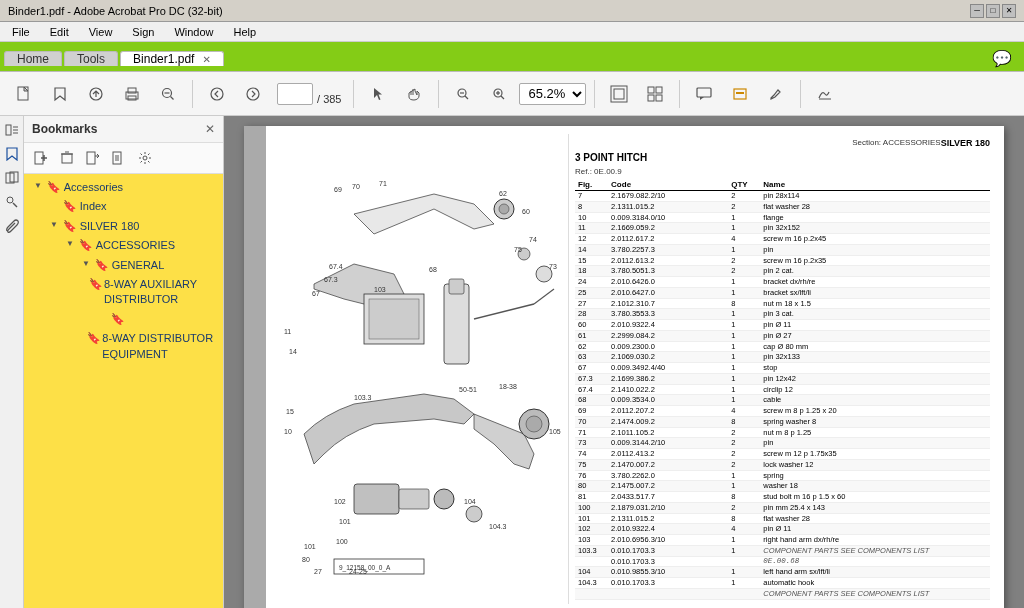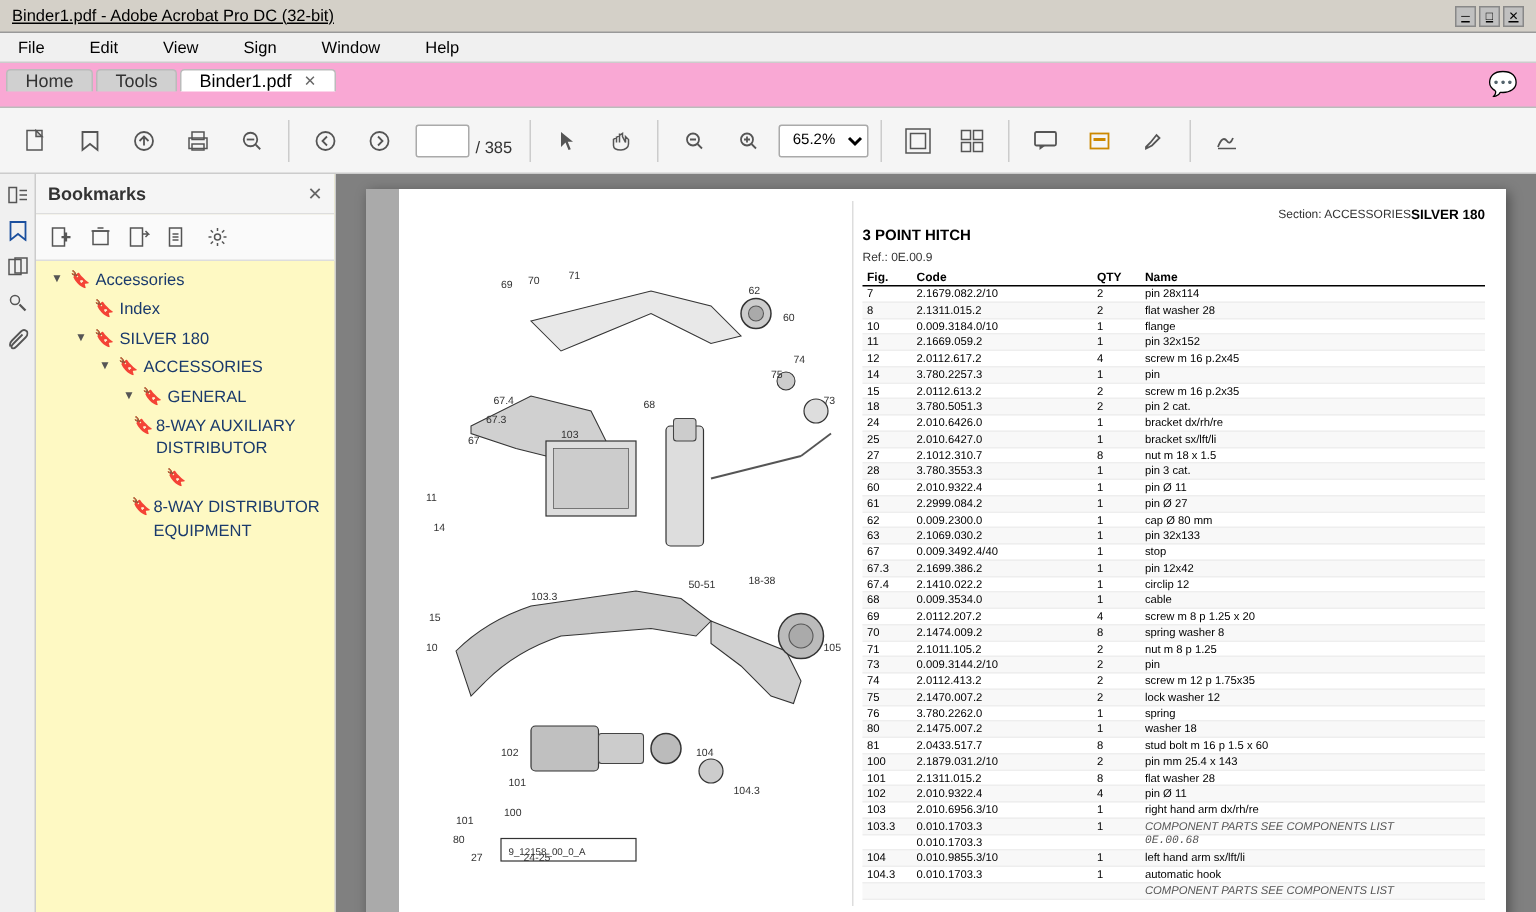--- a/index.html
+++ b/index.html
@@ -8,44 +8,43 @@
     
     .title-bar {
       background: #d4d0c8;
       height: 22px;
       display: flex;
       align-items: center;
       padding: 0 8px;
       font-size: 11px;
       border-bottom: 1px solid #999;
       justify-content: space-between;
-      text-decoration: underline;
     }
     .title-bar-text { font-size: 11px; color: #000; }
     .title-bar-controls { display: flex; gap: 2px; }
     .title-btn { width: 14px; height: 14px; background: #c0c0c0; border: 1px solid #888; font-size: 8px; display: flex; align-items: center; justify-content: center; cursor: pointer; }
 
     
     .menu-bar {
       background: #f0f0f0;
       height: 20px;
       display: flex;
       align-items: center;
       padding: 0 4px;
       border-bottom: 1px solid #ccc;
-      gap: 14px;
+      gap: 4px;
     }
     .menu-item { padding: 2px 8px; font-size: 11px; cursor: pointer; color: #000; }
 
     
     .tab-bar {
-      background: #f9a8d4;
+      background: #84cc16;
       height: 30px;
       display: flex;
-      align-items: flex-start;
+      align-items: center;
       border-bottom: 1px solid #bbb;
       padding: 0 4px;
       padding-top: 4px;
       gap: 0;
     }
     .tab {
       display: flex;
       align-items: center;
       padding: 0 12px;
       font-size: 12px;
@@ -98,21 +97,21 @@
       border: 1px solid #aaa;
       text-align: center;
       font-size: 11px;
       border-radius: 2px;
     }
     .page-total { font-size: 11px; color: #333; }
 
     .zoom-select {
       height: 22px;
       border: 1px solid #aaa;
-      font-size: 10px;
+      font-size: 13px;
       border-radius: 2px;
       padding: 0 4px;
       background: white;
       cursor: pointer;
       min-width: 60px;
     }
 
     
     .main-layout {
       display: flex;
@@ -134,21 +133,21 @@
       width: 20px; height: 20px;
       display: flex; align-items: center; justify-content: center;
       cursor: pointer;
       font-size: 12px;
       color: #555;
     }
 
     
     .sidebar {
       width: 200px;
-      background: #fef9c3;
+      background: #fde047;
       border-right: 1px solid #ccc;
       display: flex;
       flex-direction: column;
       overflow: hidden;
     }
     .sidebar-header {
       display: flex;
       align-items: center;
       justify-content: space-between;
       padding: 6px 8px;

